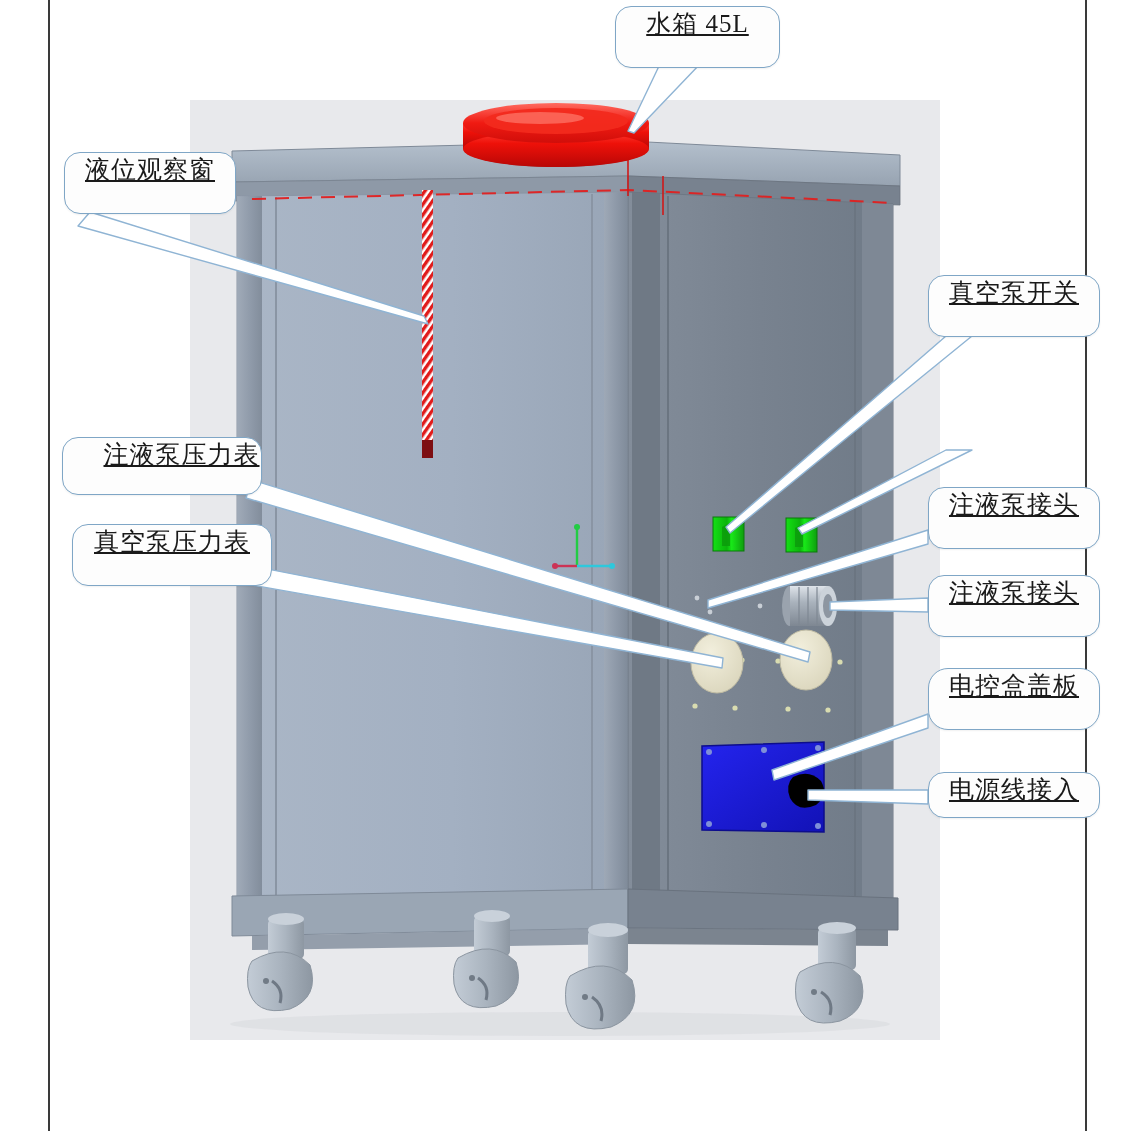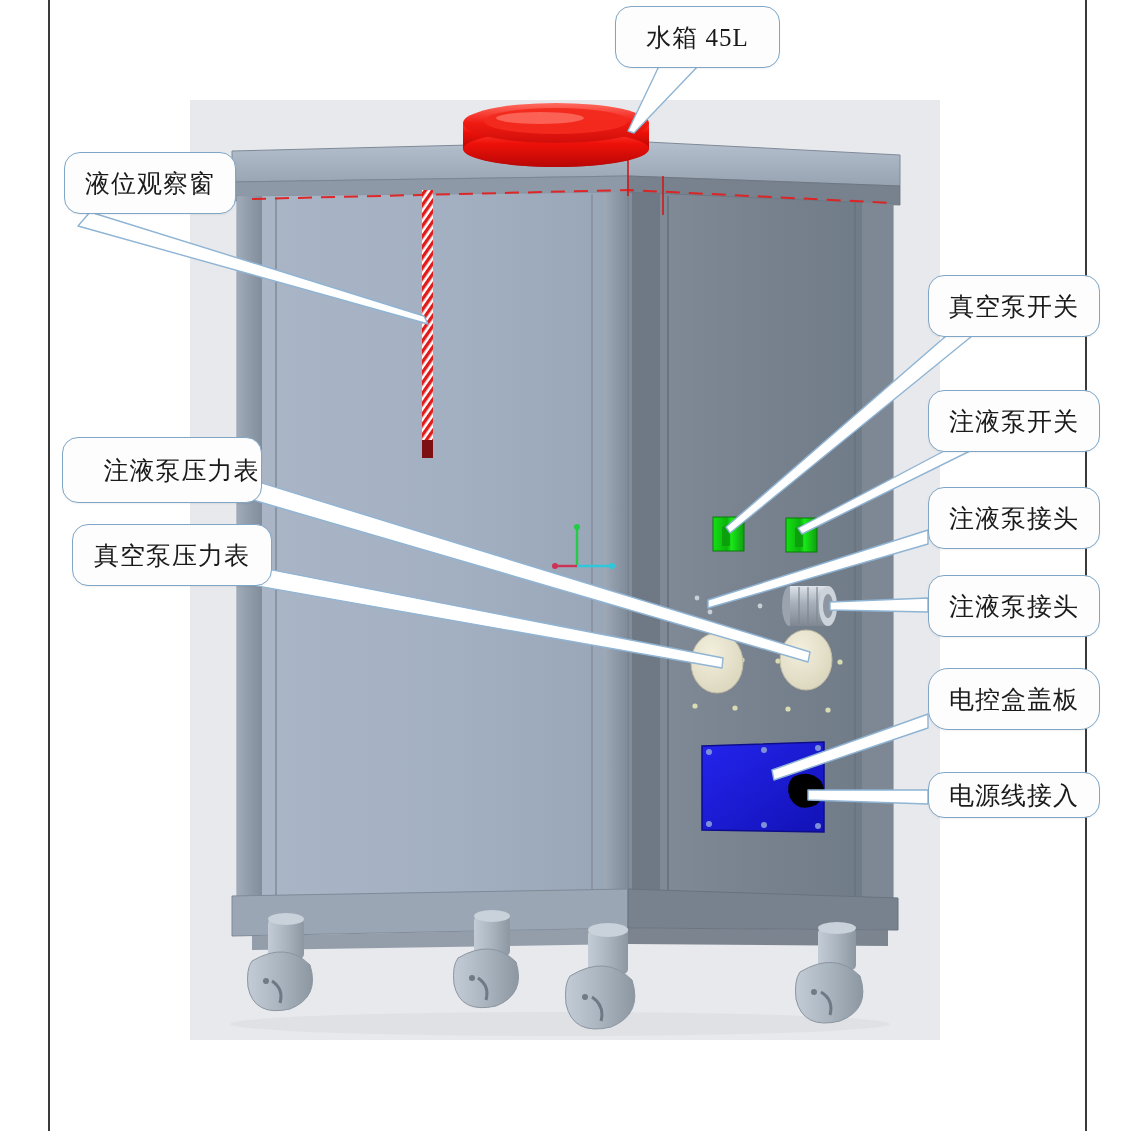--- a/index.html
+++ b/index.html
@@ -26,26 +26,27 @@
   svg.stage{position:absolute;left:0;top:0;width:1131px;height:1131px;overflow:visible;}
 
   
   .callout{
     position:absolute;
     box-sizing:border-box;
     border:1.6px solid #7fa6c6;
     border-radius:16px;
     background:#fdfdfd;
     color:#1a1a1a;
-    display:flex;align-items:center;justify-content:center;
+    display:flex;align-items:flex-start;justify-content:center;
     font-size:25px;
     letter-spacing:1px;
     white-space:nowrap;
     box-shadow:0 1px 2px rgba(0,0,0,.06);
     z-index:40;
+    text-decoration:underline;
   }
 </style>
 </head>
 <body>
 
 <div id="page">
 
   <div class="frame-left"></div>
   <div class="frame-right"></div>
 
@@ -273,35 +274,32 @@
   </svg>
 
   <div class="callout" style="left:615px;top:6px;width:165px;height:62px;">
     <span>水箱 45L</span>
   </div>
 
   <div class="callout" style="left:64px;top:152px;width:172px;height:62px;">
     <span>液位观察窗</span>
   </div>
 
-  <div class="callout" style="left:62px;top:437px;width:200px;height:66px;padding-left:39px;">
+  <div class="callout" style="left:62px;top:437px;width:200px;height:58px;padding-left:39px;">
     <span>注液泵压力表</span>
   </div>
 
   <div class="callout" style="left:72px;top:524px;width:200px;height:62px;">
     <span>真空泵压力表</span>
   </div>
 
   <div class="callout" style="left:928px;top:275px;width:172px;height:62px;">
     <span>真空泵开关</span>
   </div>
 
-  <div class="callout" style="left:928px;top:390px;width:172px;height:62px;">
-    <span>注液泵开关</span>
-  </div>
 
   <div class="callout" style="left:928px;top:487px;width:172px;height:62px;">
     <span>注液泵接头</span>
   </div>
 
   <div class="callout" style="left:928px;top:575px;width:172px;height:62px;">
     <span>注液泵接头</span>
   </div>
 
   <div class="callout" style="left:928px;top:668px;width:172px;height:62px;border-radius:20px;">

